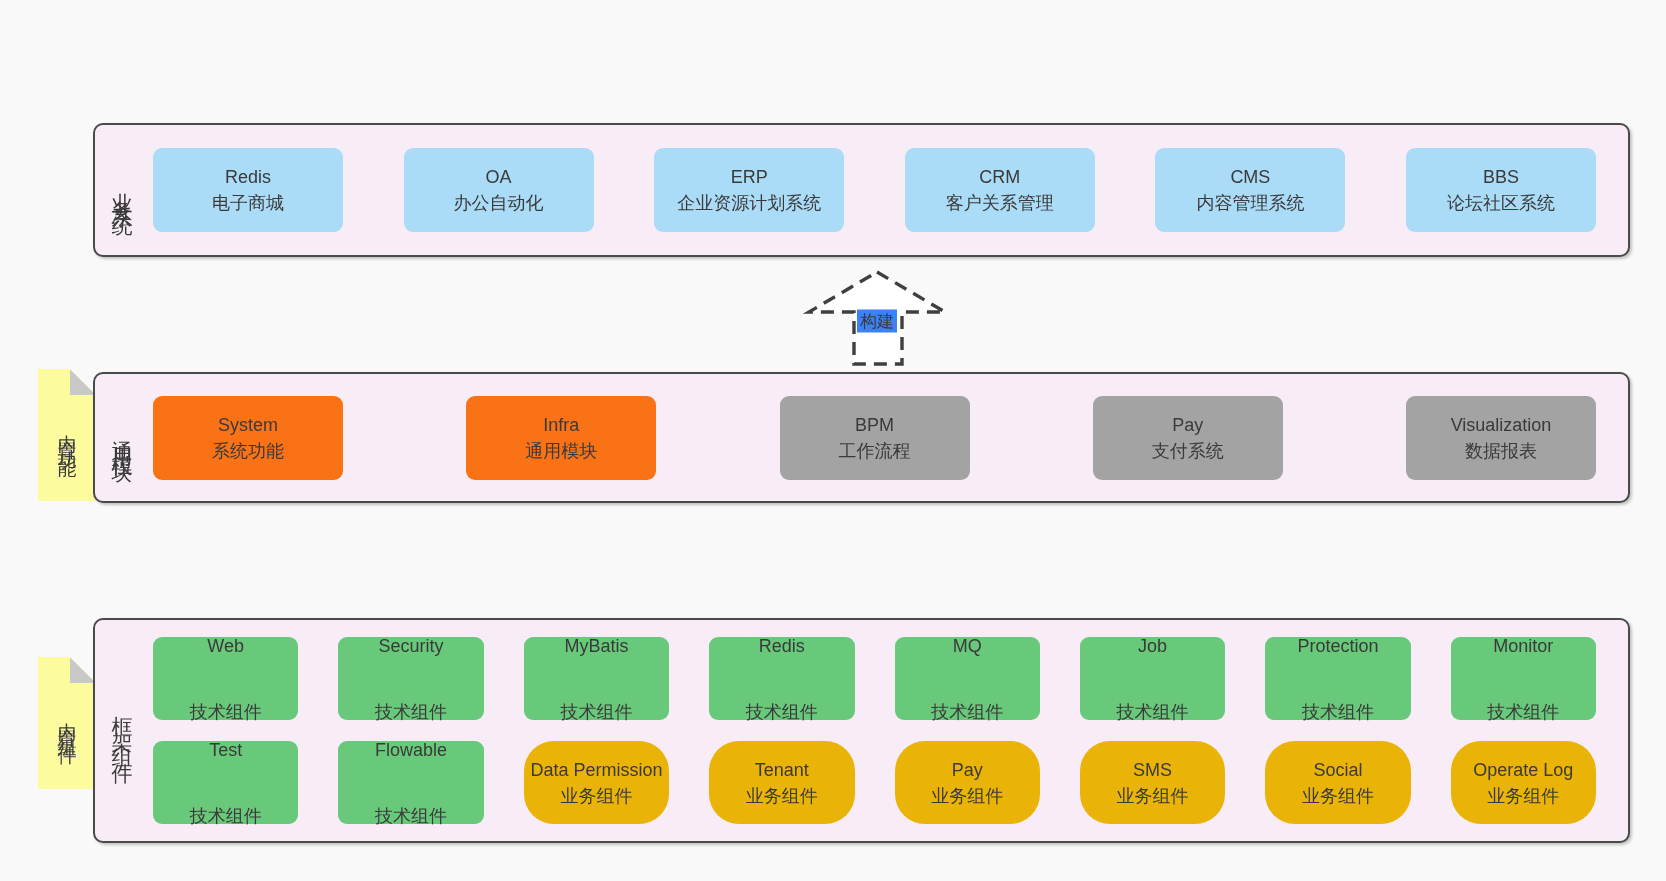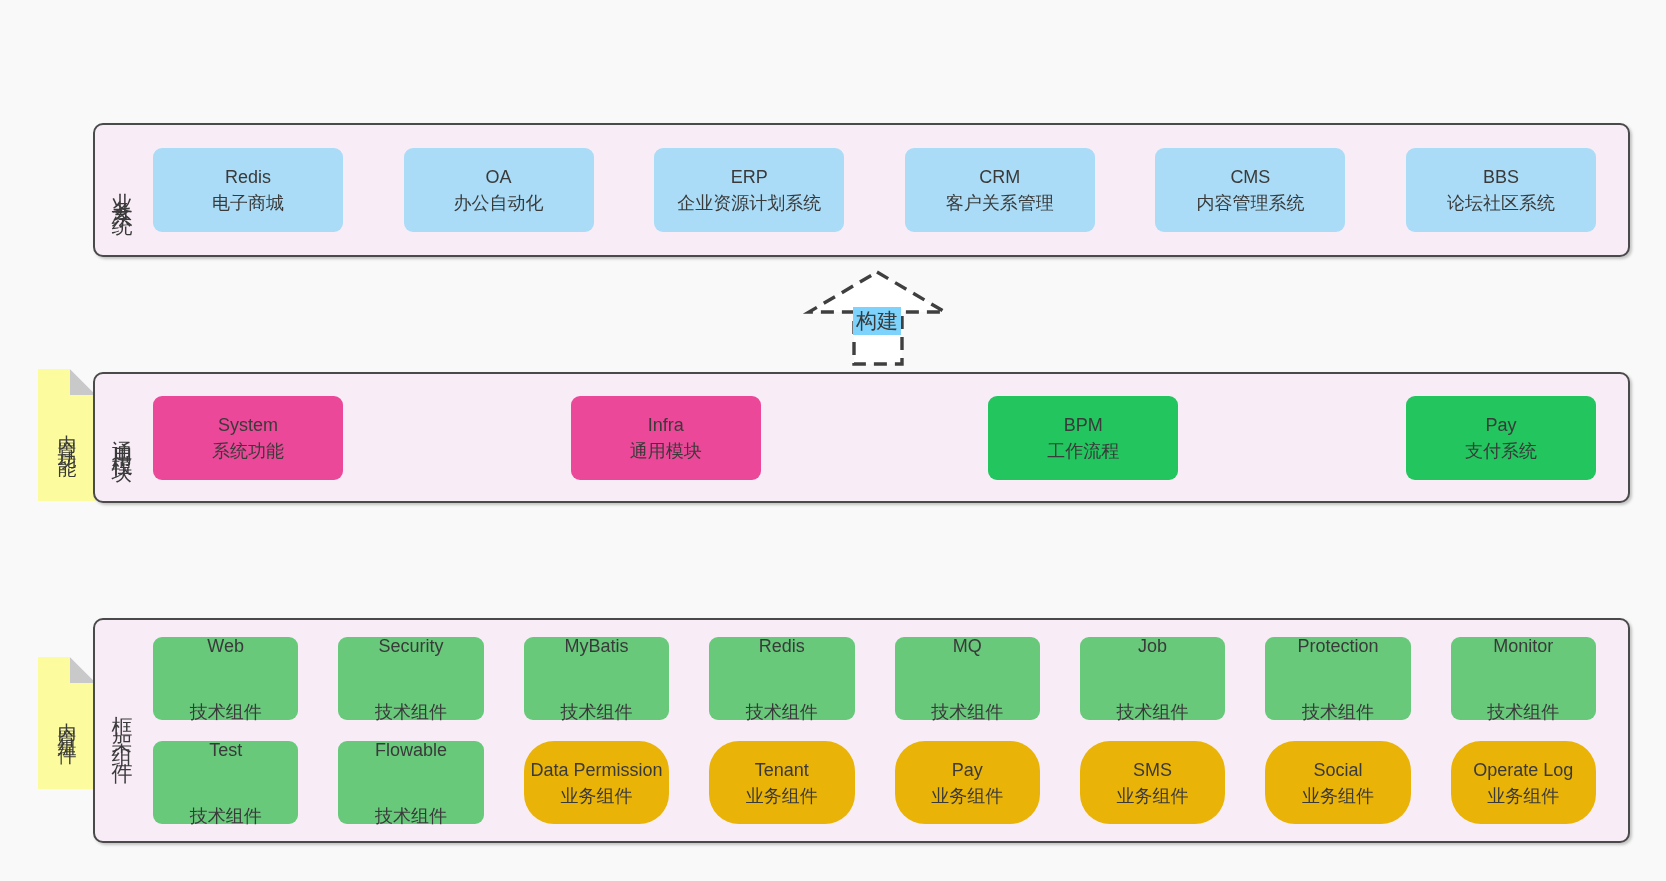--- a/index.html
+++ b/index.html
@@ -39,22 +39,22 @@
   }
 
   
   .box {
     border-radius:9px; display:flex; flex-direction:column;
     align-items:center; justify-content:center; text-align:center;
     font-size:18px; line-height:26px; color:#3a3a3a; padding:0 4px;
     box-sizing:border-box;
   }
   .box.blue       { background:#aadcf7; }
-  .box.red        { background:#ec4899; }
-  .box.pink       { background:#22c55e; }
+  .box.red        { background:#f97316; }
+  .box.pink       { background:#a3a3a3; }
   .box.green      { background:#68c97b;gap:40px; }
   .box.lightgreen { background:#eab308;border-radius:30px; }
 
   
   .note {
     position:absolute; left:38px; width:58px; height:132px; z-index:0;
     background:#fcfc9f;
     clip-path:polygon(0 0, calc(100% - 26px) 0, 100% 26px, 100% 100%, 0 100%);
     display:flex; align-items:center; justify-content:center;
   }
@@ -73,21 +73,21 @@
   .arrow { position:absolute; width:140px; height:96px; z-index:2; }
   #arrow1 { left:807px; top:270px; }
   #arrow2 { left:824px; top:517px; }
   .arrow svg { display:block; width:100%; height:100%; overflow:visible; }
   .arrow polygon {
     fill:#ffffff; stroke:#3f3f3f; stroke-width:3.4;
     stroke-dasharray:13 8;
   }
   .arrow-label {
     position:absolute; left:50%; top:51px; transform:translate(-50%,-50%);
-    background:#7dd3fc; padding:0 3px; font-size:21px; color:#3a3a3a;
+    background:#3b82f6; padding:0 3px; font-size:17px; color:#3a3a3a;
     white-space:nowrap;
   }
 </style>
 </head>
 <body>
 
 <div class="stage">
 
   <section class="layer" id="layer1">
     <div class="layer-label">业务系统</div>
@@ -143,20 +143,24 @@
         <div>通用模块</div>
       </div>
       <div class="box pink">
         <div>BPM</div>
         <div>工作流程</div>
       </div>
       <div class="box pink">
         <div>Pay</div>
         <div>支付系统</div>
       </div>
+      <div class="box pink">
+        <div>Visualization</div>
+        <div>数据报表</div>
+      </div>
     </div>
   </section>
 
 
   <div class="note" id="note3">
     <span class="fold"></span>
     <span class="note-text">内置组件</span>
   </div>
 
   <section class="layer" id="layer3">

